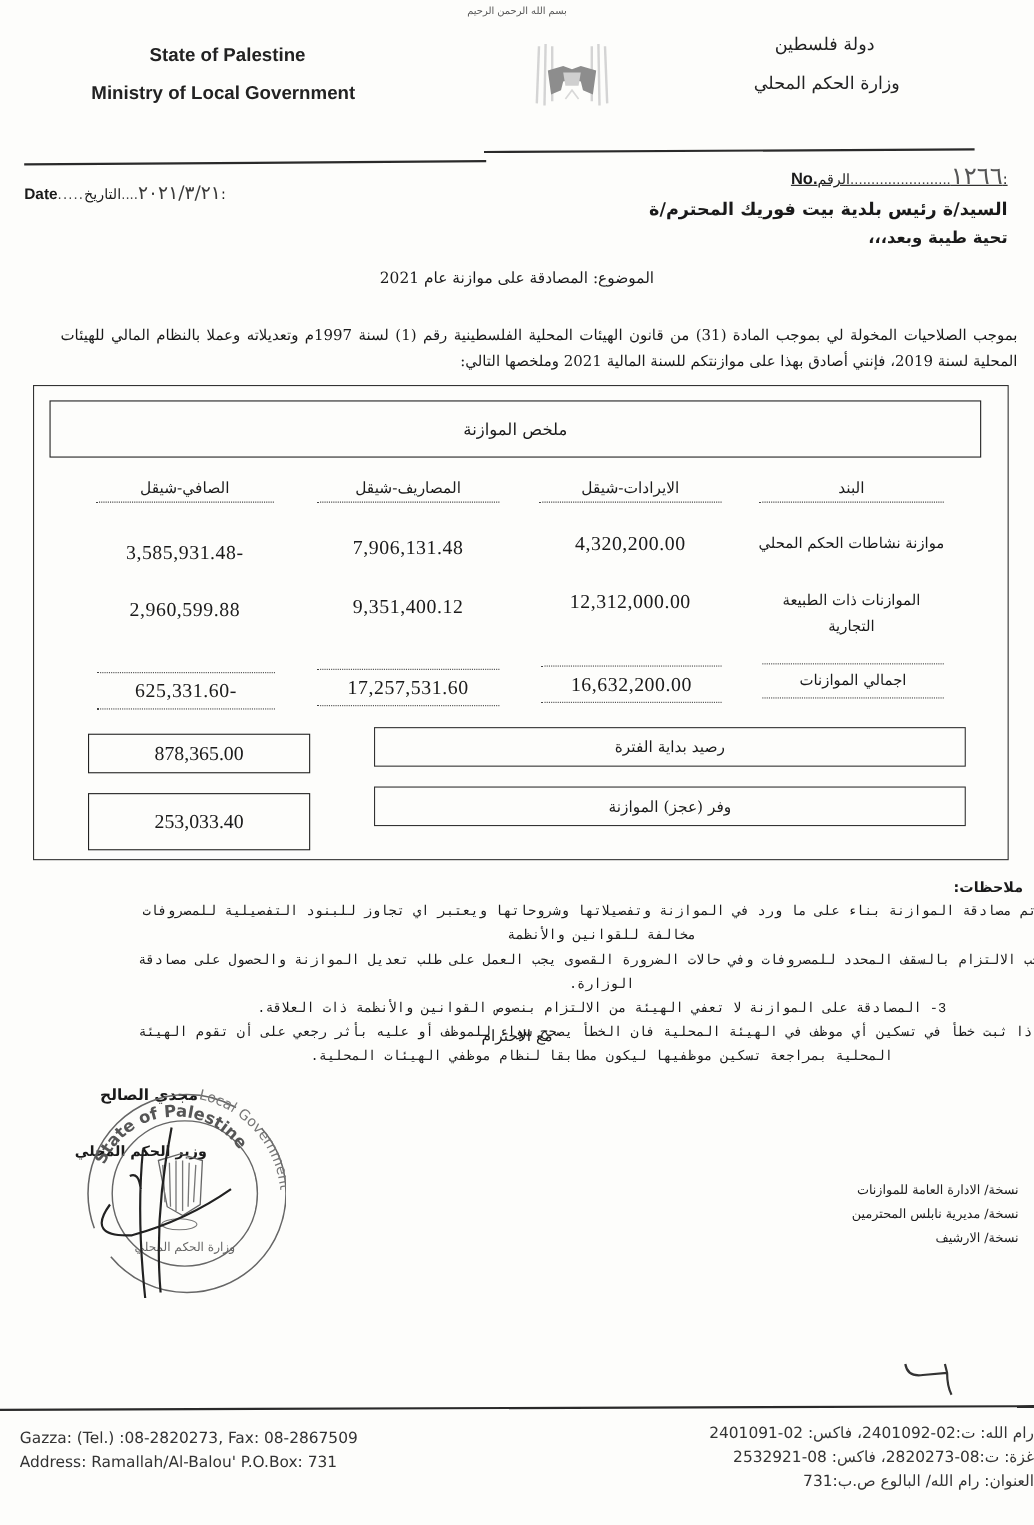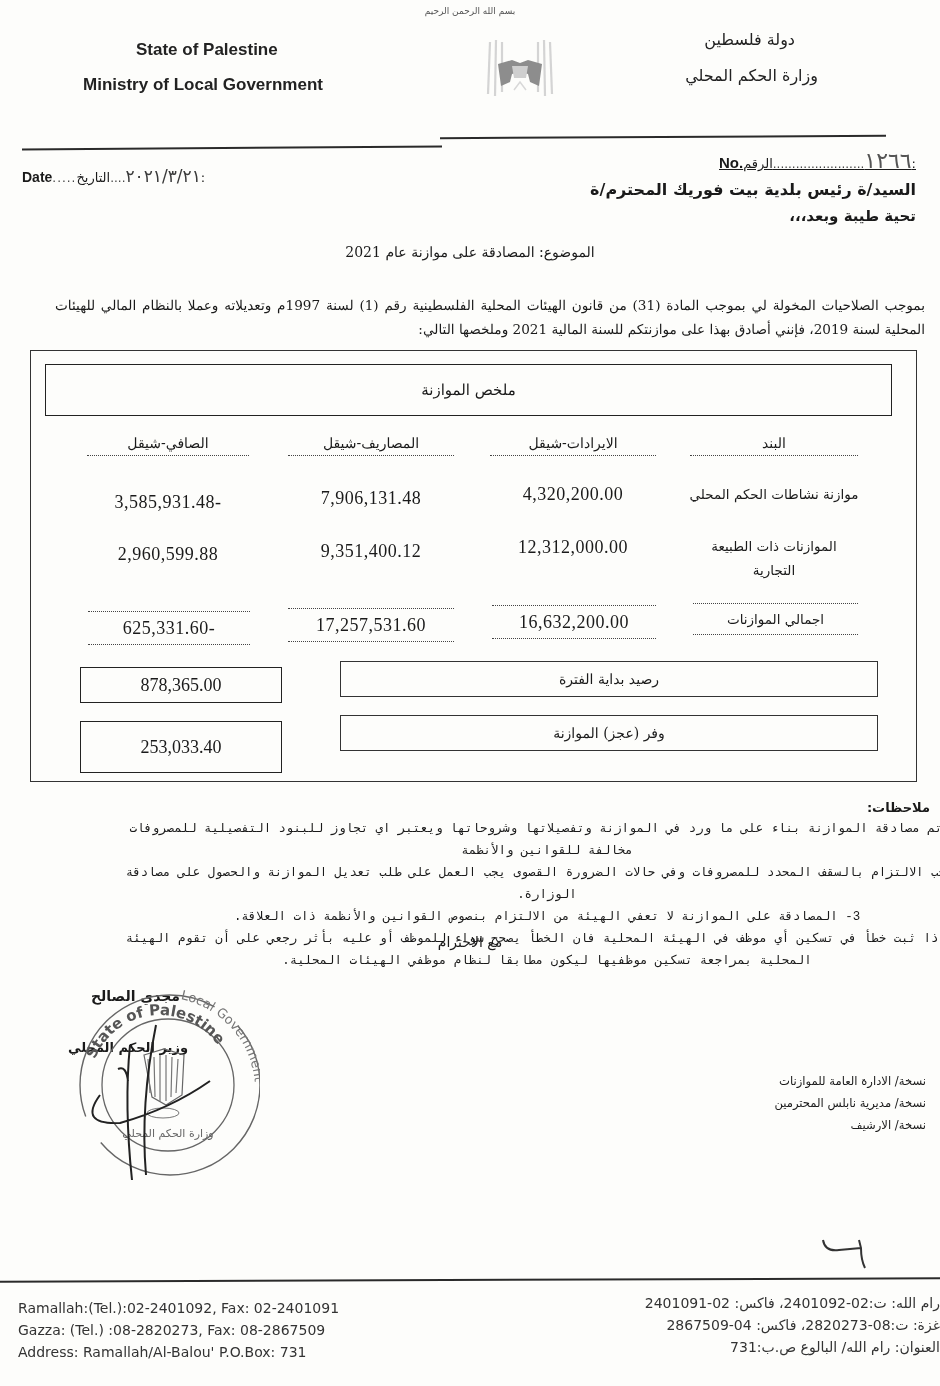--- a/index.html
+++ b/index.html
@@ -167,22 +167,21 @@
   <div>نسخة/ الارشيف</div>
 </div>
 
 <svg class="abs" style="left:815px; top:1236px; width:80px; height:36px;" viewBox="0 0 80 36">
   <path d="M8 4 Q 10 16 24 14 L 46 12 M 44 4 L 46 12 Q 46 24 50 32" fill="none" stroke="#333" stroke-width="2"></path>
 </svg>
 
 <div class="abs hr" style="left:0; top:1279px; width:940px; height:2px; transform:rotate(-0.2deg);"></div>
 
 <div class="abs footer-en" style="left:18px; top:1297px;">
-  <div>Ramallah:(Tel.):02-2401092, Fax: 02-2401091</div>
   <div> Gazza: (Tel.) :08-2820273, Fax: 08-2867509</div>
   <div>Address: Ramallah/Al-Balou' P.O.Box: 731</div>
 </div>
 
 <div class="abs footer-ar" style="right:0; top:1292px; width:300px;">
   <div>رام الله: ت:02-2401092، فاكس: 02-2401091</div>
-  <div>غزة: ت:08-2820273، فاكس: 04-2867509</div>
+  <div>غزة: ت:08-2820273، فاكس: 08-2532921</div>
   <div>العنوان: رام الله/ البالوع ص.ب:731</div>
 </div>
 
 </body></html>

